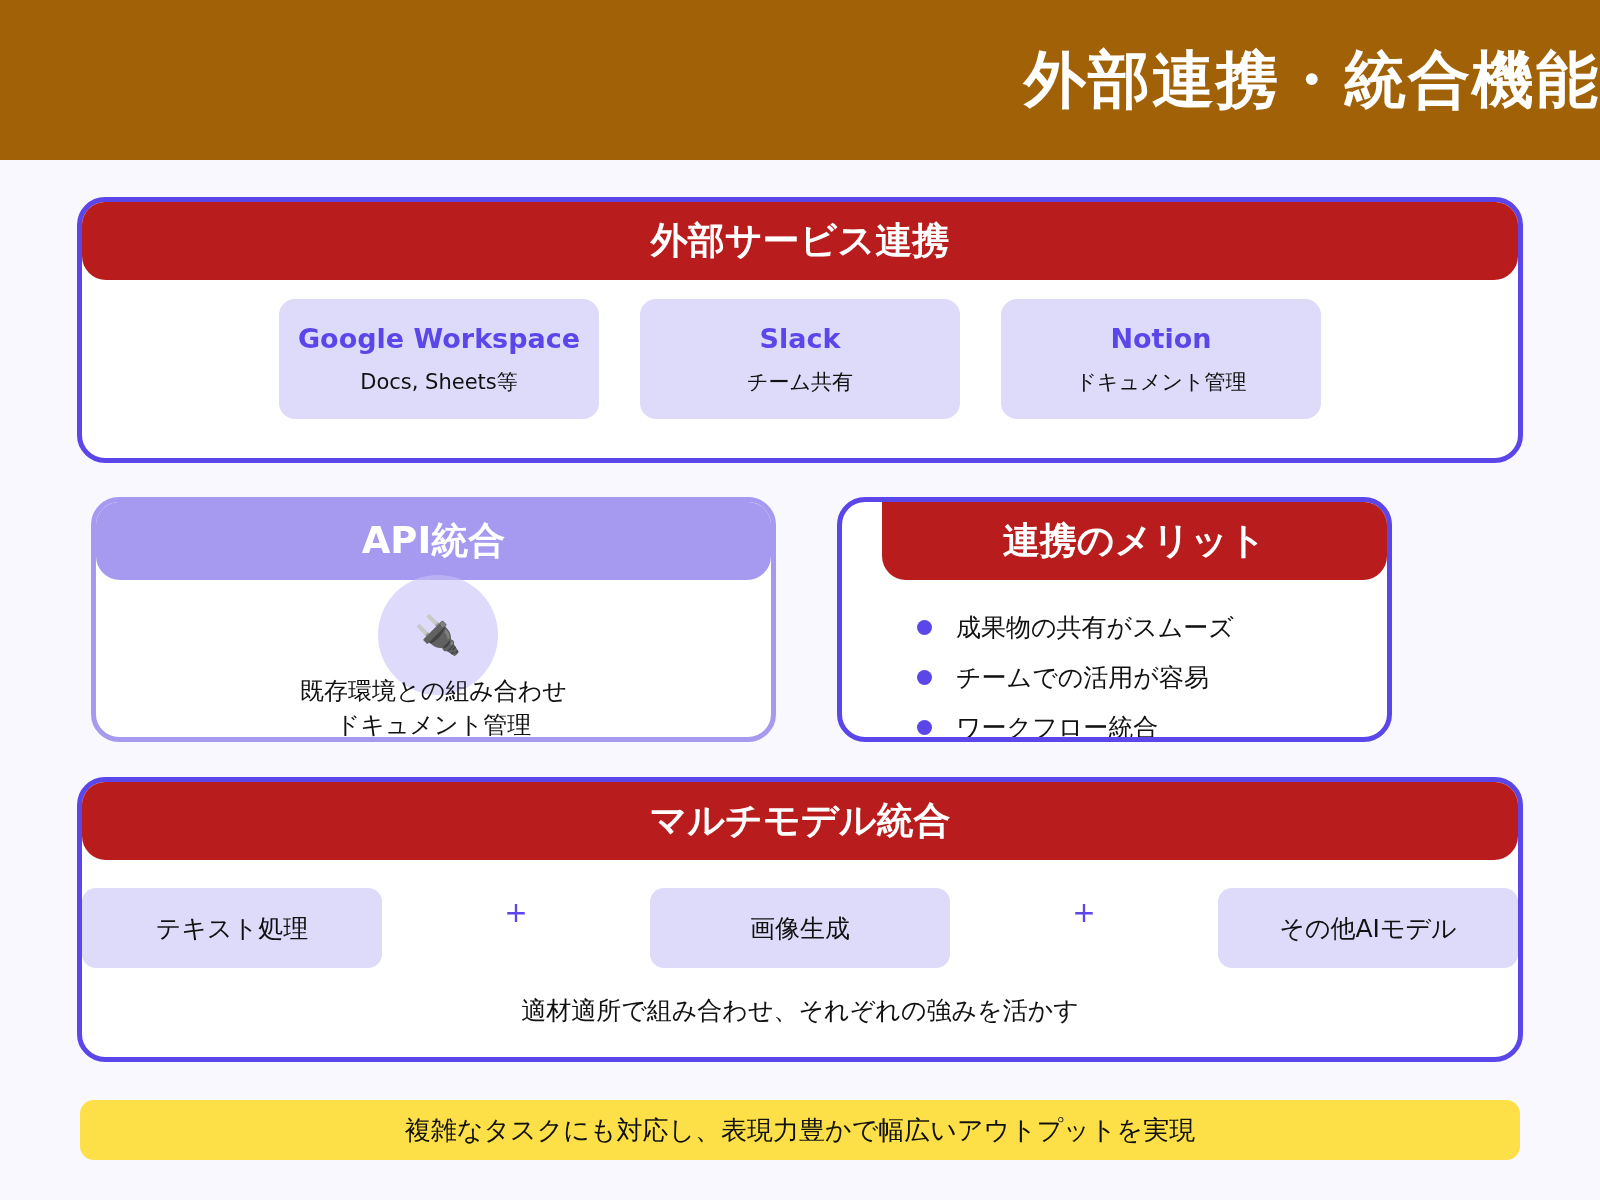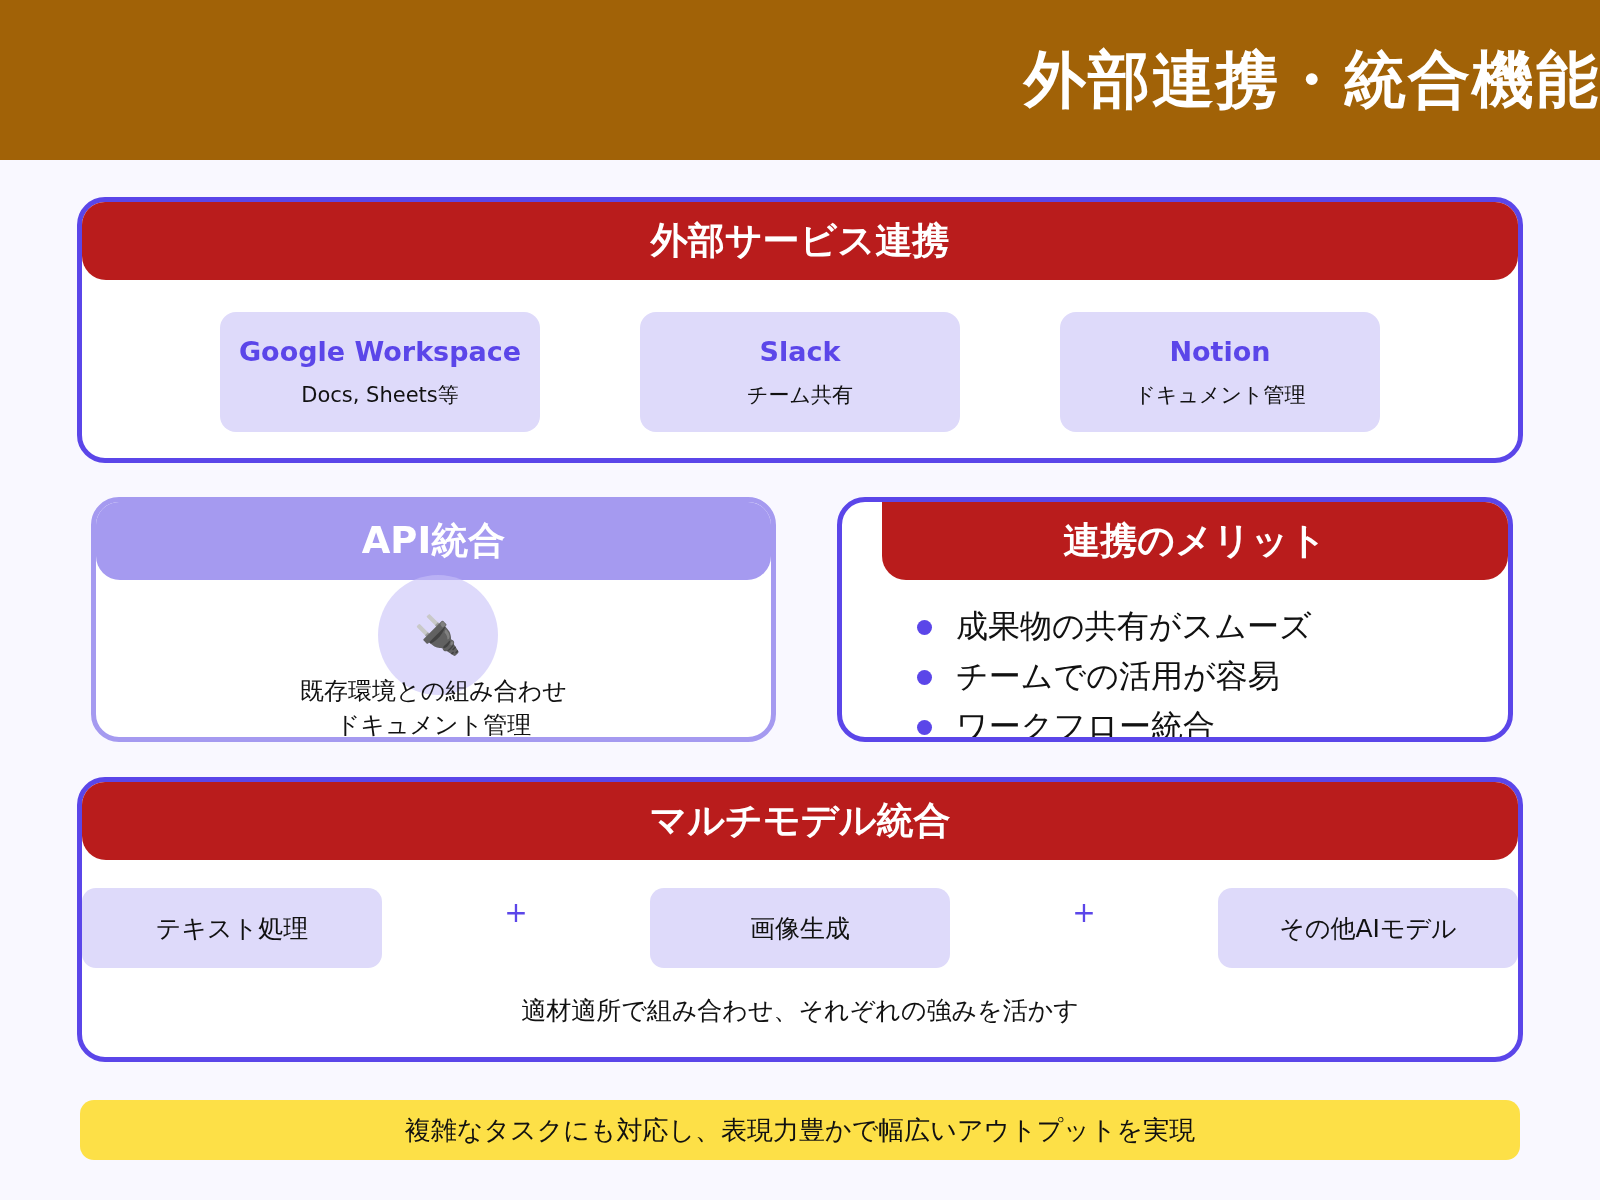--- a/index.html
+++ b/index.html
@@ -26,22 +26,22 @@
       height: 78px; background: #b91c1c;
       border-radius: 0 0 24px 24px;
       display: flex; align-items: center; justify-content: center;
       color: #fff; font-size: 37px; font-weight: bold;
     }
     .panel.light .panel-head { background: #a59af0; }
 
     
     #services { left: 77px; top: 197px; width: 1446px; height: 266px; }
     .svc-row {
-      position: absolute; top: 110px; left: 0; width: 100%;
-      display: flex; justify-content: center; gap: 100px;
+      position: absolute; top: 97px; left: 0; width: 100%;
+      display: flex; justify-content: center; gap: 41px;
     }
     .svc-card {
       width: 320px; height: 120px; background: #dedafa; border-radius: 16px;
       display: flex; flex-direction: column; align-items: center; justify-content: center;
       gap: 14px; cursor: pointer;
     }
     .svc-name { color: #5b46e9; font-size: 27px; font-weight: bold; }
     .svc-desc { color: #111; font-size: 21px; }
 
     
@@ -50,24 +50,24 @@
       position: absolute; left: 282px; top: 73px; width: 120px; height: 120px;
       border-radius: 50%; background: rgba(200,194,248,0.6);
       display: flex; align-items: center; justify-content: center;
     }
     .api-text {
       position: absolute; left: 0; width: 100%; top: 172px; text-align: center;
       font-size: 24px; line-height: 34px; color: #111;
     }
 
     
-    #merits { left: 837px; top: 497px; width: 676px; height: 245px; padding-left: 40px; }
+    #merits { left: 837px; top: 497px; width: 555px; height: 245px; padding-left: 40px; }
     .merit-list { position: absolute; left: 75px; top: 100px; list-style: none; }
     .merit-list li {
-      display: flex; align-items: center; font-size: 32px; height: 50px; text-align: center;
+      display: flex; align-items: center; font-size: 25px; height: 50px; text-align: center;
     }
     .bullet {
       width: 15px; height: 15px; border-radius: 50%; background: #5b46e9;
       margin-right: 24px; flex: none;
     }
 
     
     #multi { left: 77px; top: 777px; width: 1446px; height: 285px; }
     .model-row {
       position: absolute; top: 106px; left: 0; width: 100%;

